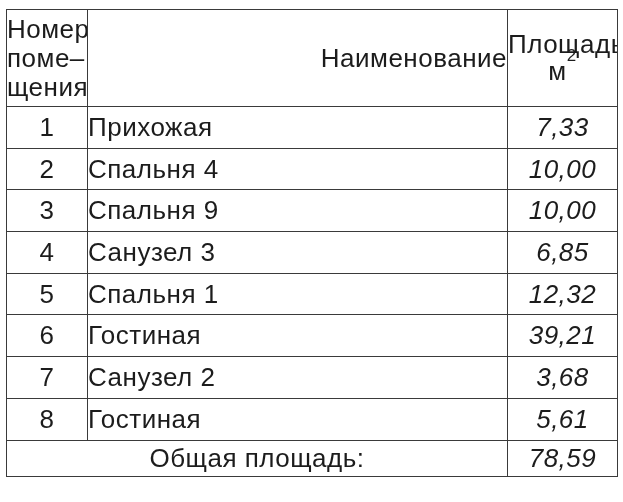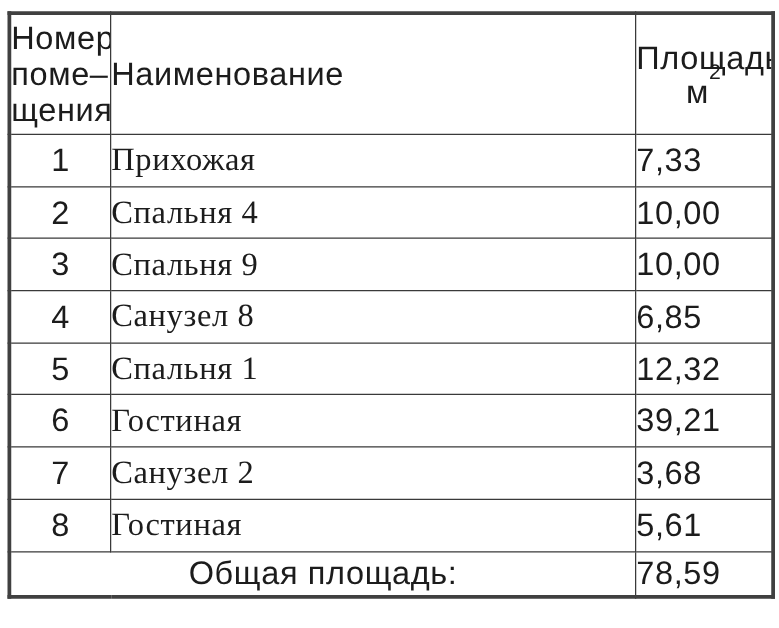--- a/index.html
+++ b/index.html
@@ -16,21 +16,21 @@
     background: #ffffff;
     overflow: hidden;
   }
   table.schedule {
     position: absolute;
     left: 6px;
     top: 9px;
     width: 611px;
     border-collapse: collapse;
     table-layout: fixed;
-    border: 3px solid #404040;
+    border: 1px solid #404040;
     color: #1c1c1c;
     letter-spacing: 0.5px;
   }
   table.schedule col.c1 { width: 81px; }
   table.schedule col.c2 { width: 420px; }
   table.schedule col.c3 { width: 110px; }
   table.schedule th,
   table.schedule td {
     border: 1px solid #3a3a3a;
     font-weight: normal;
@@ -41,36 +41,36 @@
     overflow: hidden;
   }
   
   tr.header-row th { height: 97px; }
   th.h-number {
     text-align: left;
     padding-left: 9px;
     line-height: 29px;
   }
   th.h-number .hline { display: block; }
-  th.h-name  { text-align: left; }
+  th.h-name  { text-align: right; }
   th.h-area  {
     text-align: center;
     line-height: 27px;
   }
   th.h-area sup {
     font-size: 17px;
     line-height: 0;
     position: relative;
     top: -9px;
   }
   
   tbody td { height: 41.7px; }
   td.cell-number { text-align: center; }
-  td.cell-name   { text-align: left; padding-left: 28px; font-family: Liberation Serif, serif; }
-  td.cell-area   { text-align: left; padding-right: 13px; }
+  td.cell-name   { text-align: left; padding-left: 28px; }
+  td.cell-area   { text-align: center; padding-right: 13px; font-style: italic; }
   
   tfoot td { height: 36px; }
   td.cell-total-label {
     text-align: center;
     padding-left: 8px;
   }
 </style>
 </head>
 <body>
 
@@ -106,21 +106,21 @@
         <td class="cell-name">Спальня 4</td>
         <td class="cell-area">10,00</td>
       </tr>
       <tr>
         <td class="cell-number">3</td>
         <td class="cell-name">Спальня 9</td>
         <td class="cell-area">10,00</td>
       </tr>
       <tr>
         <td class="cell-number">4</td>
-        <td class="cell-name">Санузел 8</td>
+        <td class="cell-name">Санузел 3</td>
         <td class="cell-area">6,85</td>
       </tr>
       <tr>
         <td class="cell-number">5</td>
         <td class="cell-name">Спальня 1</td>
         <td class="cell-area">12,32</td>
       </tr>
       <tr>
         <td class="cell-number">6</td>
         <td class="cell-name">Гостиная</td>

